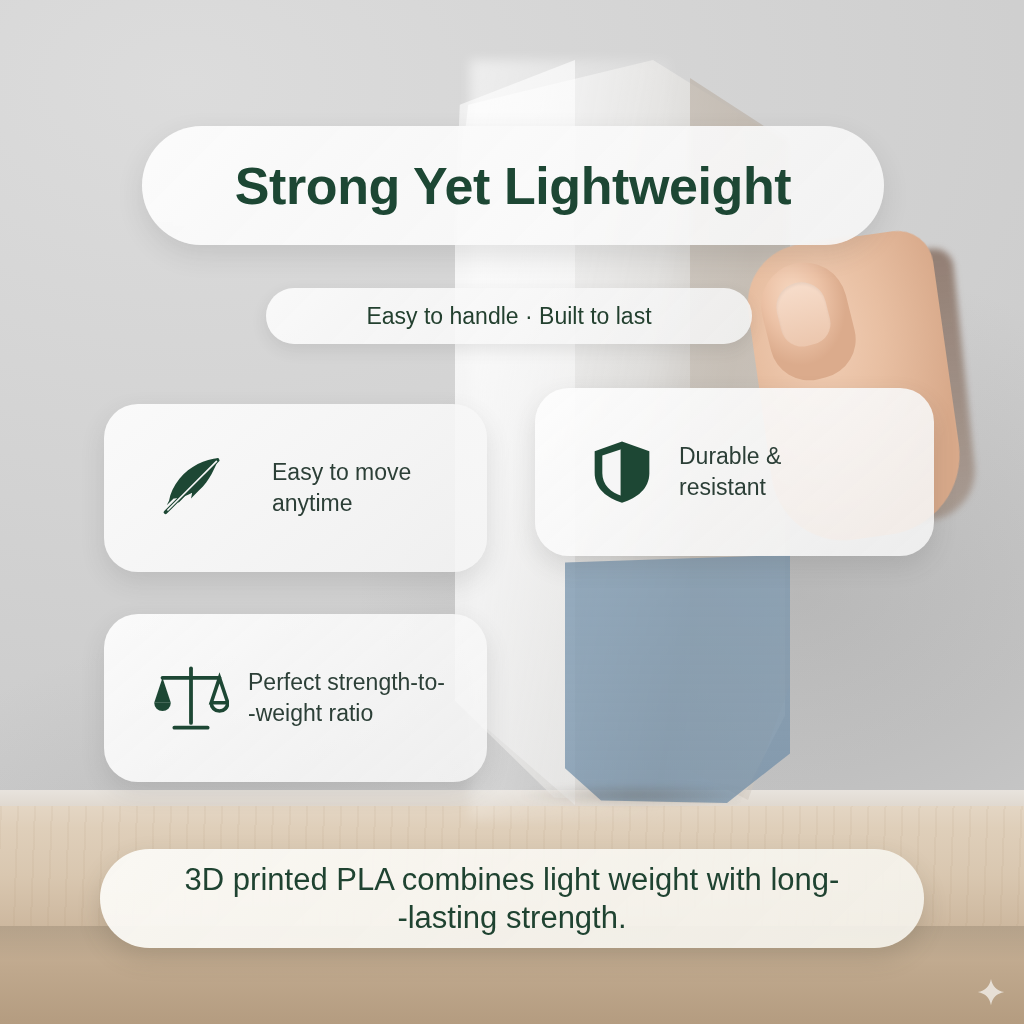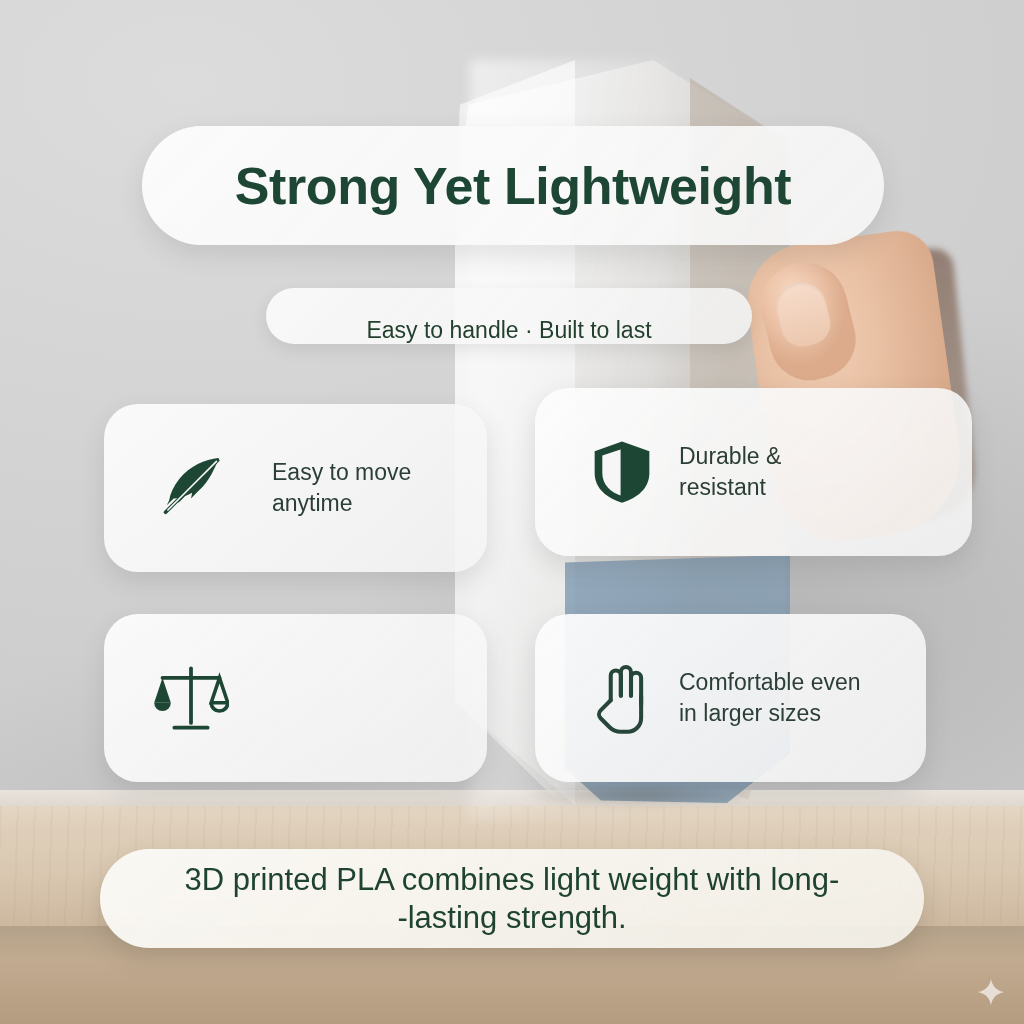--- a/index.html
+++ b/index.html
@@ -135,36 +135,36 @@
   .title-text {
     font-size:52px; font-weight:bold; color:#1d4734;
     letter-spacing:-0.4px; white-space:nowrap;
   }
 
   .sub-pill {
     position:absolute; left:266px; top:288px; width:486px; height:56px;
     background:linear-gradient(135deg, rgba(250,250,250,.94), rgba(243,243,243,.88));
     border-radius:30px;
     box-shadow:0 6px 16px rgba(60,60,60,.11);
-    display:flex; align-items:flex-end; justify-content:center;
+    display:flex; align-items:center; justify-content:center;
   }
   .sub-text { font-size:23px; color:#23402f; white-space:nowrap; }
 
   .grid {
     position:absolute; left:104px; top:388px; width:822px; height:400px;
   }
   .card {
     position:absolute; width:383px; height:168px;
     background:linear-gradient(140deg, rgba(252,252,252,.95), rgba(244,244,244,.87));
     border-radius:34px;
     box-shadow:0 10px 24px rgba(70,70,70,.14);
     display:flex; align-items:center; padding:0 22px;
   }
   .card.c1 { left:0;   top:16px;gap:24px; }
-  .card.c2 { left:431px; top:0; width:437px; }
+  .card.c2 { left:431px; top:0; width:399px; }
   .card.c3 { left:0;   top:226px; }
   .card.c4 { left:431px; top:226px; width:391px; }
 
   .card-icon {
     width:86px; height:86px; flex:0 0 86px;
     display:flex; align-items:center; justify-content:center;
     margin-left:22px; margin-right:14px;
   }
   .card-label {
     font-size:23px; line-height:31px; color:#2c3f37;
@@ -255,36 +255,24 @@
             <path d="M32 7v46"></path>
             <path d="M8 15h48"></path>
             <path d="M18 57h28"></path>
           </g>
           <path d="M8 15 1 36h14z" fill="#1d4734"></path>
           <path d="M1 36a7 7 0 0 0 14 0z" fill="#1d4734"></path>
           <path d="M56 15 49 36h14z" fill="none" stroke="#1d4734" stroke-width="3"></path>
           <path d="M49 36a7 7 0 0 0 14 0" fill="none" stroke="#1d4734" stroke-width="3"></path>
         </svg>
       </span>
+      <span class="card-label overflow-label">Perfect strength-to-
+-weight ratio</span>
     </div>
 
-    <div class="card c4">
-      <span class="card-icon">
-        <svg viewBox="0 0 64 64" width="72" height="72" aria-hidden="true">
-          <g fill="none" stroke="#27463a" stroke-width="3.6" stroke-linecap="round" stroke-linejoin="round">
-            <path d="M22 34V12a4.5 4.5 0 0 1 9 0v18"></path>
-            <path d="M31 30V9a4.5 4.5 0 0 1 9 0v21"></path>
-            <path d="M40 30V14a4.5 4.5 0 0 1 9 0v24"></path>
-            <path d="M22 34 13 43a5 5 0 0 0 0 7l8 8a14 14 0 0 0 10 4h6a12 12 0 0 0 12-12V30"></path>
-          </g>
-        </svg>
-      </span>
-      <span class="card-label">Comfortable even
-in larger sizes</span>
-    </div>
 
   </div>
 
   <div class="footer-pill">
     <div class="footer-text">3D printed PLA combines light weight with long-
 -lasting strength.</div>
   </div>
 
   <span class="sparkle">
     <svg viewBox="0 0 32 32" width="30" height="30" aria-hidden="true">

